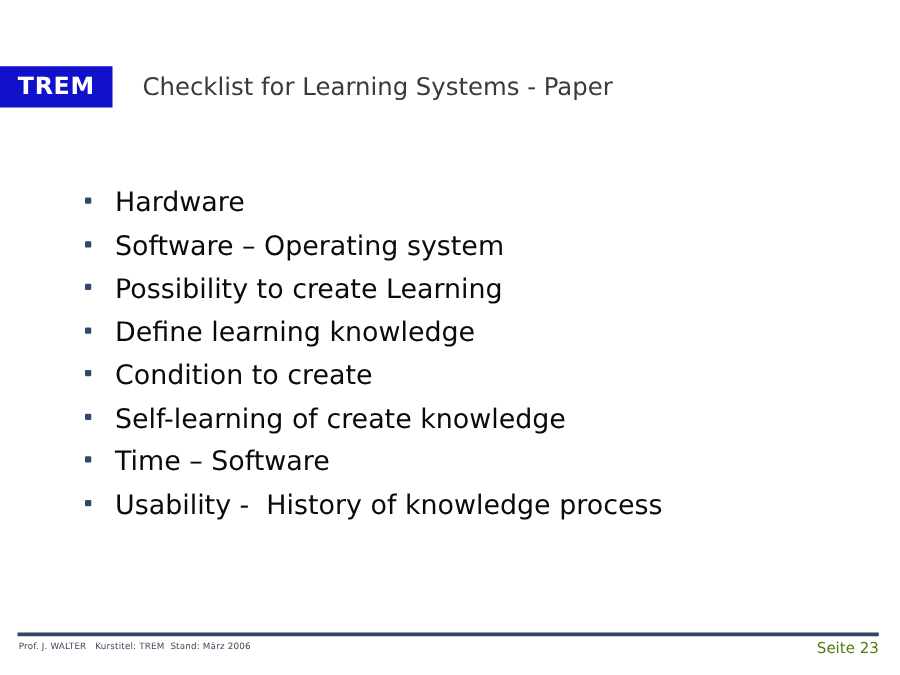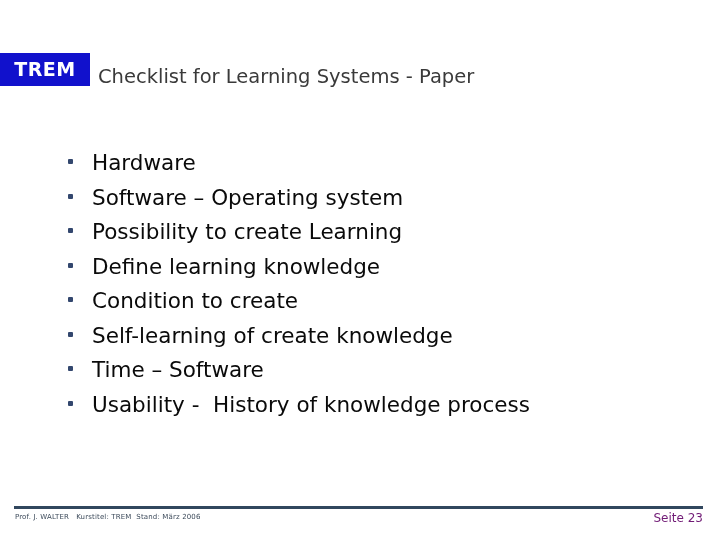--- a/index.html
+++ b/index.html
@@ -25,21 +25,21 @@
     background: #ffffff;
   }
 
   
   .header {
     position: absolute;
     left: 0;
     top: 53px;
     height: 33px;
     display: flex;
-    align-items: flex-end;
+    align-items: center;
   }
 
   .brand-box {
     width: 90px;
     height: 33px;
     background: #1111cc;
     display: flex;
     align-items: center;
     justify-content: center;
     box-sizing: border-box;
@@ -48,21 +48,21 @@
   .brand-text {
     color: #ffffff;
     font-family: "DejaVu Sans", "Liberation Sans", sans-serif;
     font-weight: bold;
     font-size: 19px;
     letter-spacing: 0.5px;
     line-height: 1;
   }
 
   .slide-title {
-    margin-left: 8px;
+    margin-left: 24px;
     color: #3a3a3a;
     font-family: "DejaVu Sans", "Liberation Sans", sans-serif;
     font-size: 19.5px;
     font-weight: normal;
     white-space: nowrap;
     line-height: 1;
   }
 
   
   .bullet-list {
@@ -125,21 +125,21 @@
     letter-spacing: 0.15px;
     white-space: pre;
     line-height: 1.2;
     text-align: center;
   }
 
   .footer-right {
     position: absolute;
     right: 17px;
     top: 511px;
-    color: #701a75;
+    color: #4d7c0f;
     font-family: "DejaVu Sans", "Liberation Sans", sans-serif;
     font-size: 12px;
     white-space: nowrap;
     line-height: 1.2;
   }
 </style>
 </head>
 <body>
 
 <div class="slide">

